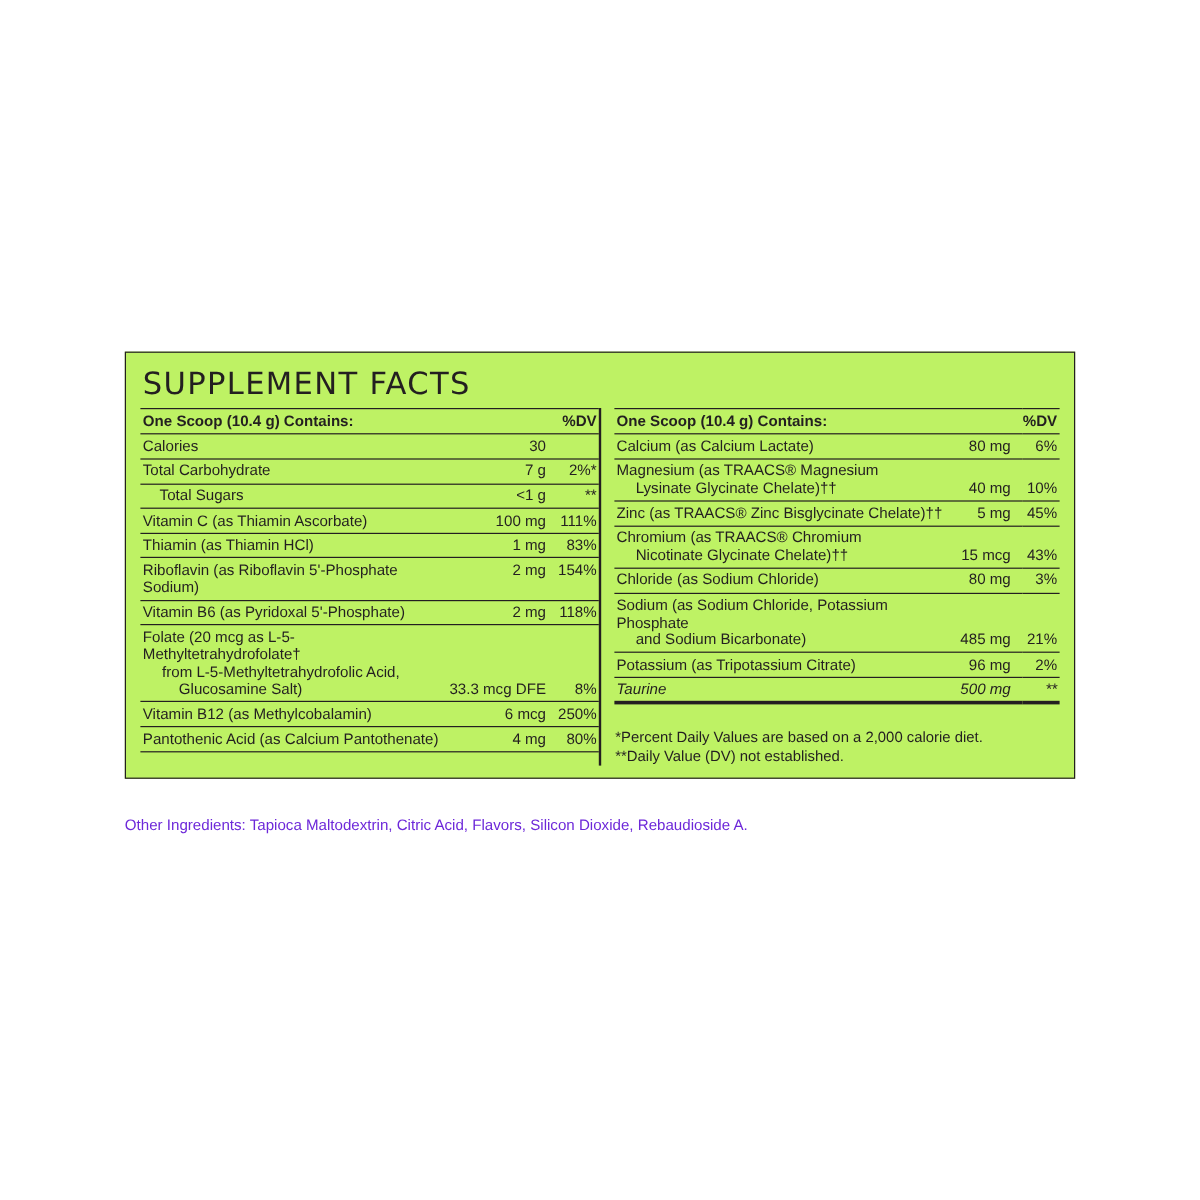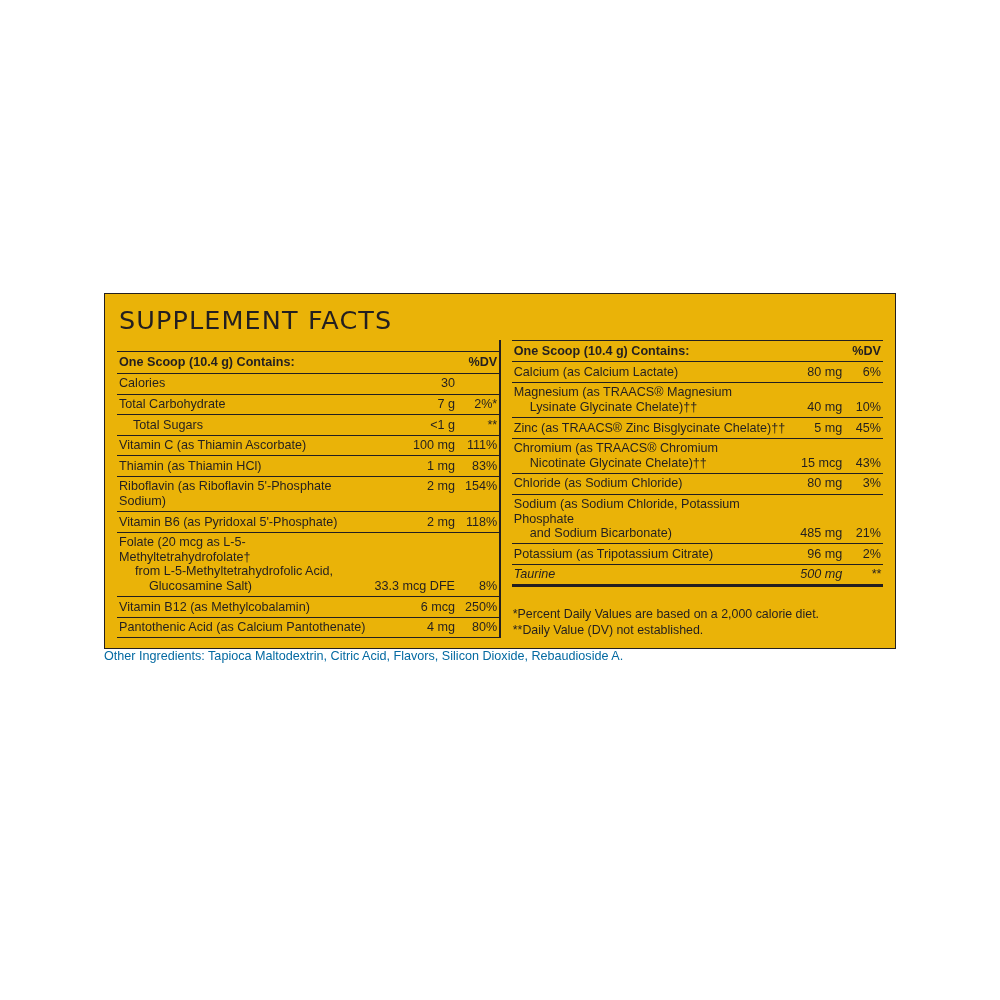--- a/index.html
+++ b/index.html
@@ -16,21 +16,21 @@
     overflow: hidden;
   }
 
   #panel {
     position: absolute;
     left: 104px;
     top: 293px;
     width: 792px;
     border: 1.5px solid #231f20;
     box-sizing: border-box;
-    background: #eab308;
+    background: #bef264;
     padding: 10px 12px 10px 12px;
   }
 
   .title {
     font-family: "DejaVu Sans", sans-serif;
     font-size: 25.5px;
     letter-spacing: 1.1px;
     font-weight: 400;
     color: #231f20;
     line-height: 1.05;
@@ -42,21 +42,21 @@
   }
   .serving-lines div {
     font-size: 12.6px;
     line-height: 15.2px;
     color: #231f20;
   }
 
   .columns {
     display: flex;
     margin-top: 6px;
-    align-items: flex-end;
+    align-items: flex-start;
   }
   .col {
     width: 50%;
     box-sizing: border-box;
   }
   .col-left { padding-right: 0; }
   .col-right { padding-left: 11px; border-left: 0; }
 
   .divider-vert {
     width: 1.5px;
@@ -104,25 +104,25 @@
     font-size: 12.4px;
     line-height: 15.4px;
     color: #231f20;
     margin-top: 20px;
     padding-left: 1px;
   }
 
   .other-ing {
     position: absolute;
     left: 104px;
-    top: 648px;
+    top: 680px;
     width: 800px;
     font-size: 12.6px;
     line-height: 16px;
-    color: #0369a1;
+    color: #6d28d9;
   }
 
   .sub-line { display: block; }
 </style>
 </head>
 <body>
 
 <div id="panel">
 
   <div class="title">SUPPLEMENT FACTS</div>

